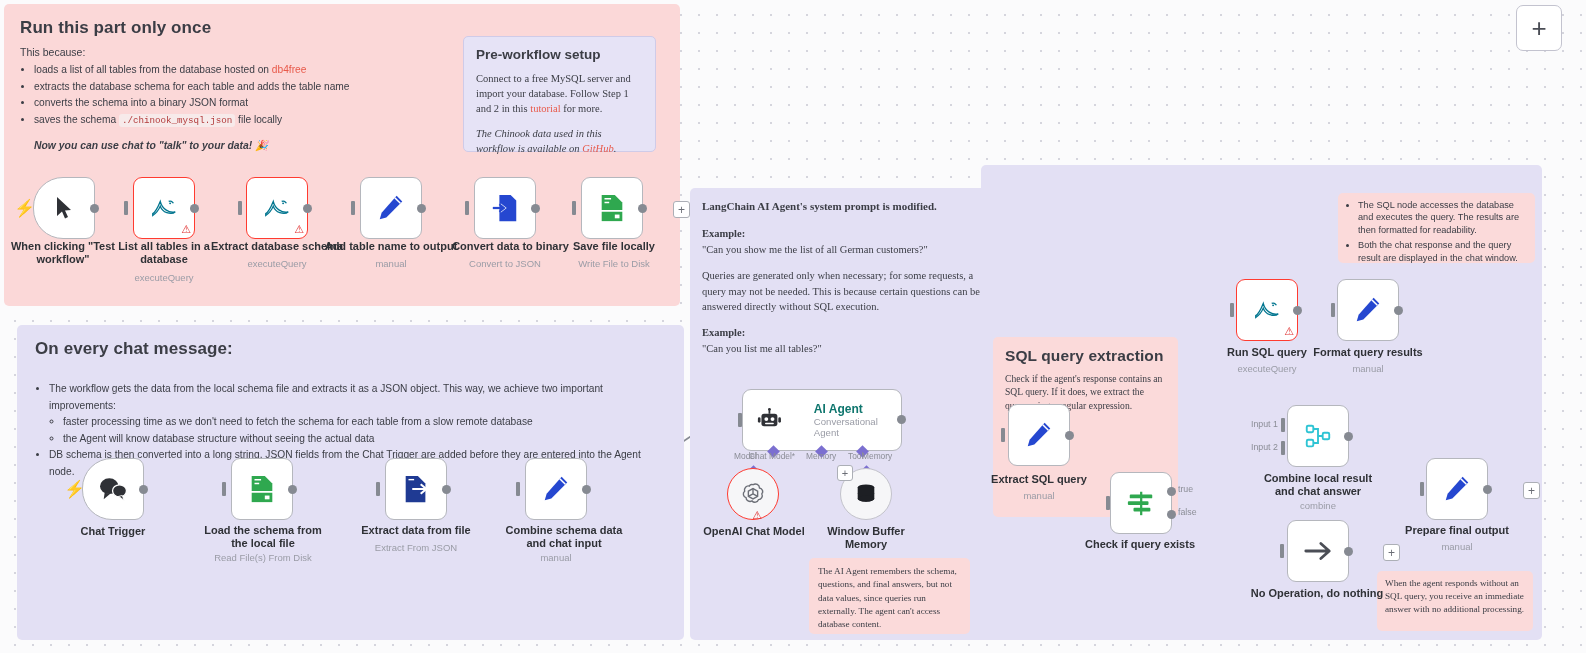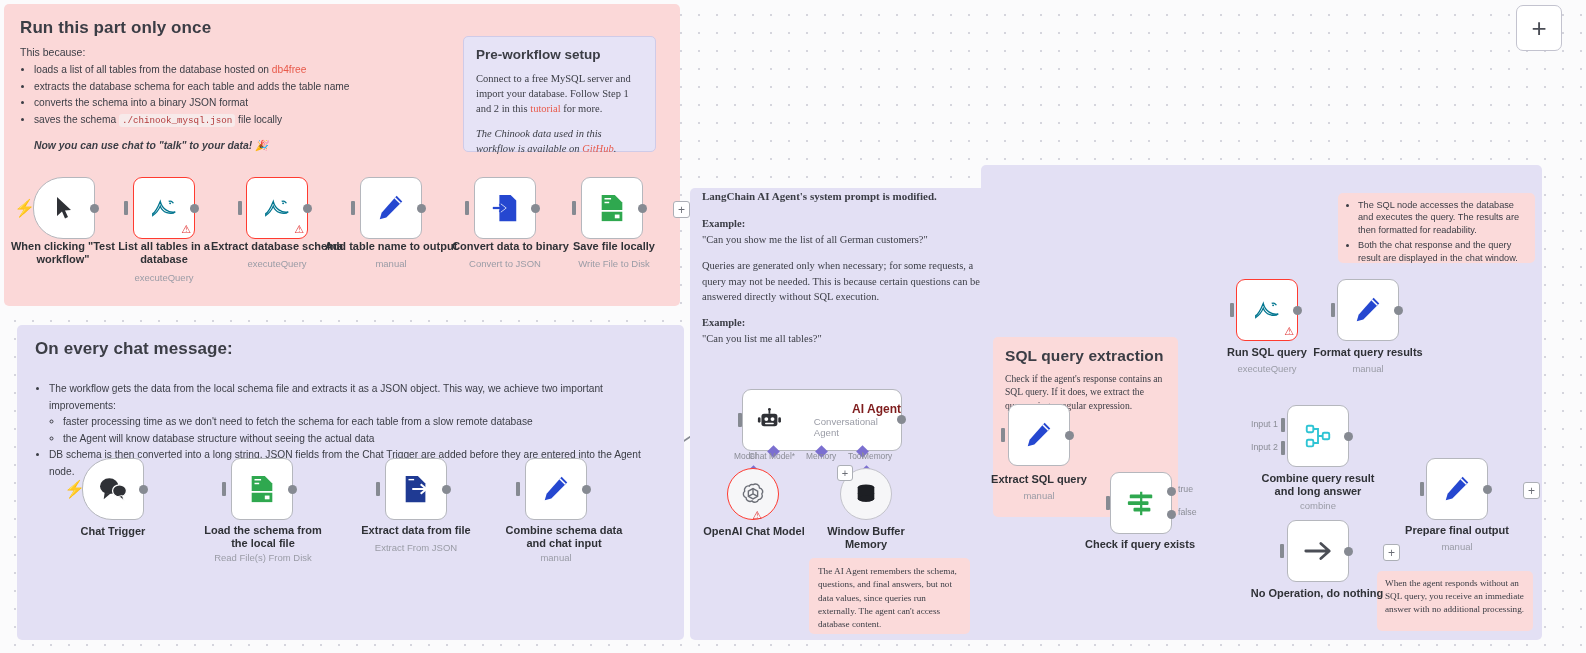--- a/index.html
+++ b/index.html
@@ -75,21 +75,21 @@
   .bigplus{
     position:absolute;width:44px;height:44px;border:1px solid #c3c3cf;border-radius:7px;
     background:#fff;display:flex;align-items:center;justify-content:center;
     color:#4a4d55;font-size:26px;font-weight:500;line-height:1;
   }
   .bolt{position:absolute;font-size:17px;color:#ff5c35;font-weight:700;}
   .warn{position:absolute;right:3px;bottom:2px;font-size:11px;color:#e03131;}
   .diamond{position:absolute;width:9px;height:9px;background:#7b6fd0;transform:rotate(45deg);}
   .conn-lbl{position:absolute;font-size:8.4px;color:#8b8d96;white-space:nowrap;}
   .io-lbl{position:absolute;font-size:8.8px;color:#8b8d96;white-space:nowrap;}
-  .agent-title{font-size:12px;font-weight:700;color:#7f1d1d;line-height:1.2;text-align:right;}
+  .agent-title{font-size:12px;font-weight:700;color:#0f766e;line-height:1.2;}
   .agent-sub{font-size:9.6px;color:#9a9ca6;}
   svg.wires{position:absolute;left:0;top:0;width:1586px;height:653px;pointer-events:none;}
 </style>
 </head>
 <body>
 
 <div class="canvas">
 
   <svg class="wires">
     <g stroke="#868a92" stroke-width="1.7" fill="none">
@@ -154,21 +154,21 @@
     <ul style="margin-top:22px;">
       <li>The workflow gets the data from the local schema file and extracts it as a JSON object. This way, we achieve two important improvements:</li>
       <ul>
         <li>faster processing time as we don't need to fetch the schema for each table from a slow remote database</li>
         <li>the Agent will know database structure without seeing the actual data</li>
       </ul>
       <li>DB schema is then converted into a long string, JSON fields from the Chat Trigger are added before they are entered into the Agent node.</li>
     </ul>
   </div>
 
-  <div class="sticky purple" style="left:690px;top:188px;width:303px;height:452px;padding:1px 12px;">
+  <div class="sticky purple" style="left:690px;top:188px;width:303px;height:452px;padding:11px 12px;">
     <p style="font-weight:700;font-size:11px;margin-bottom:8px;">LangChain AI Agent's system prompt is modified.</p>
     <p style="font-weight:700;margin-top:11px;margin-bottom:1px;">Example:</p>
     <p>"Can you show me the list of all German customers?"</p>
     <p style="margin-top:11px;">Queries are generated only when necessary; for some requests, a query may not be needed. This is because certain questions can be answered directly without SQL execution.</p>
     <p style="font-weight:700;margin-top:11px;margin-bottom:1px;">Example:</p>
     <p>"Can you list me all tables?"</p>
   </div>
 
   <div class="sticky purple" style="left:981px;top:165px;width:561px;height:475px;"></div>
 
@@ -428,21 +428,21 @@
     <svg width="30" height="30" viewBox="0 0 32 32">
       <g stroke="#2ec4d4" stroke-width="2" fill="none">
         <rect x="4" y="5" width="7" height="7" rx="1.5"></rect>
         <rect x="4" y="20" width="7" height="7" rx="1.5"></rect>
         <rect x="21" y="12.5" width="7" height="7" rx="1.5"></rect>
         <path d="M11,8.5 H16 V16 H21 M11,23.5 H16 V16"></path>
       </g>
     </svg>
   </div>
   <div class="dot" style="left:1344px;top:432px;"></div>
-  <div class="nlabel wrap" style="left:1253px;top:472px;width:130px;">Combine query result and long answer</div>
+  <div class="nlabel wrap" style="left:1253px;top:472px;width:130px;">Combine local result and chat answer</div>
   <div class="nsub" style="left:1253px;top:500px;width:130px;">combine</div>
 
   <div class="inbar" style="left:1280px;top:544px;"></div>
   <div class="node" style="left:1287px;top:520px;">
     <svg width="30" height="26" viewBox="0 0 32 26">
       <path d="M3,13 H27 M19,5 L28,13 L19,21" stroke="#4b4e56" stroke-width="3" fill="none" stroke-linecap="round" stroke-linejoin="round"></path>
     </svg>
   </div>
   <div class="dot" style="left:1344px;top:547px;"></div>
   <div class="nlabel" style="left:1244px;top:587px;width:146px;">No Operation, do nothing</div>

